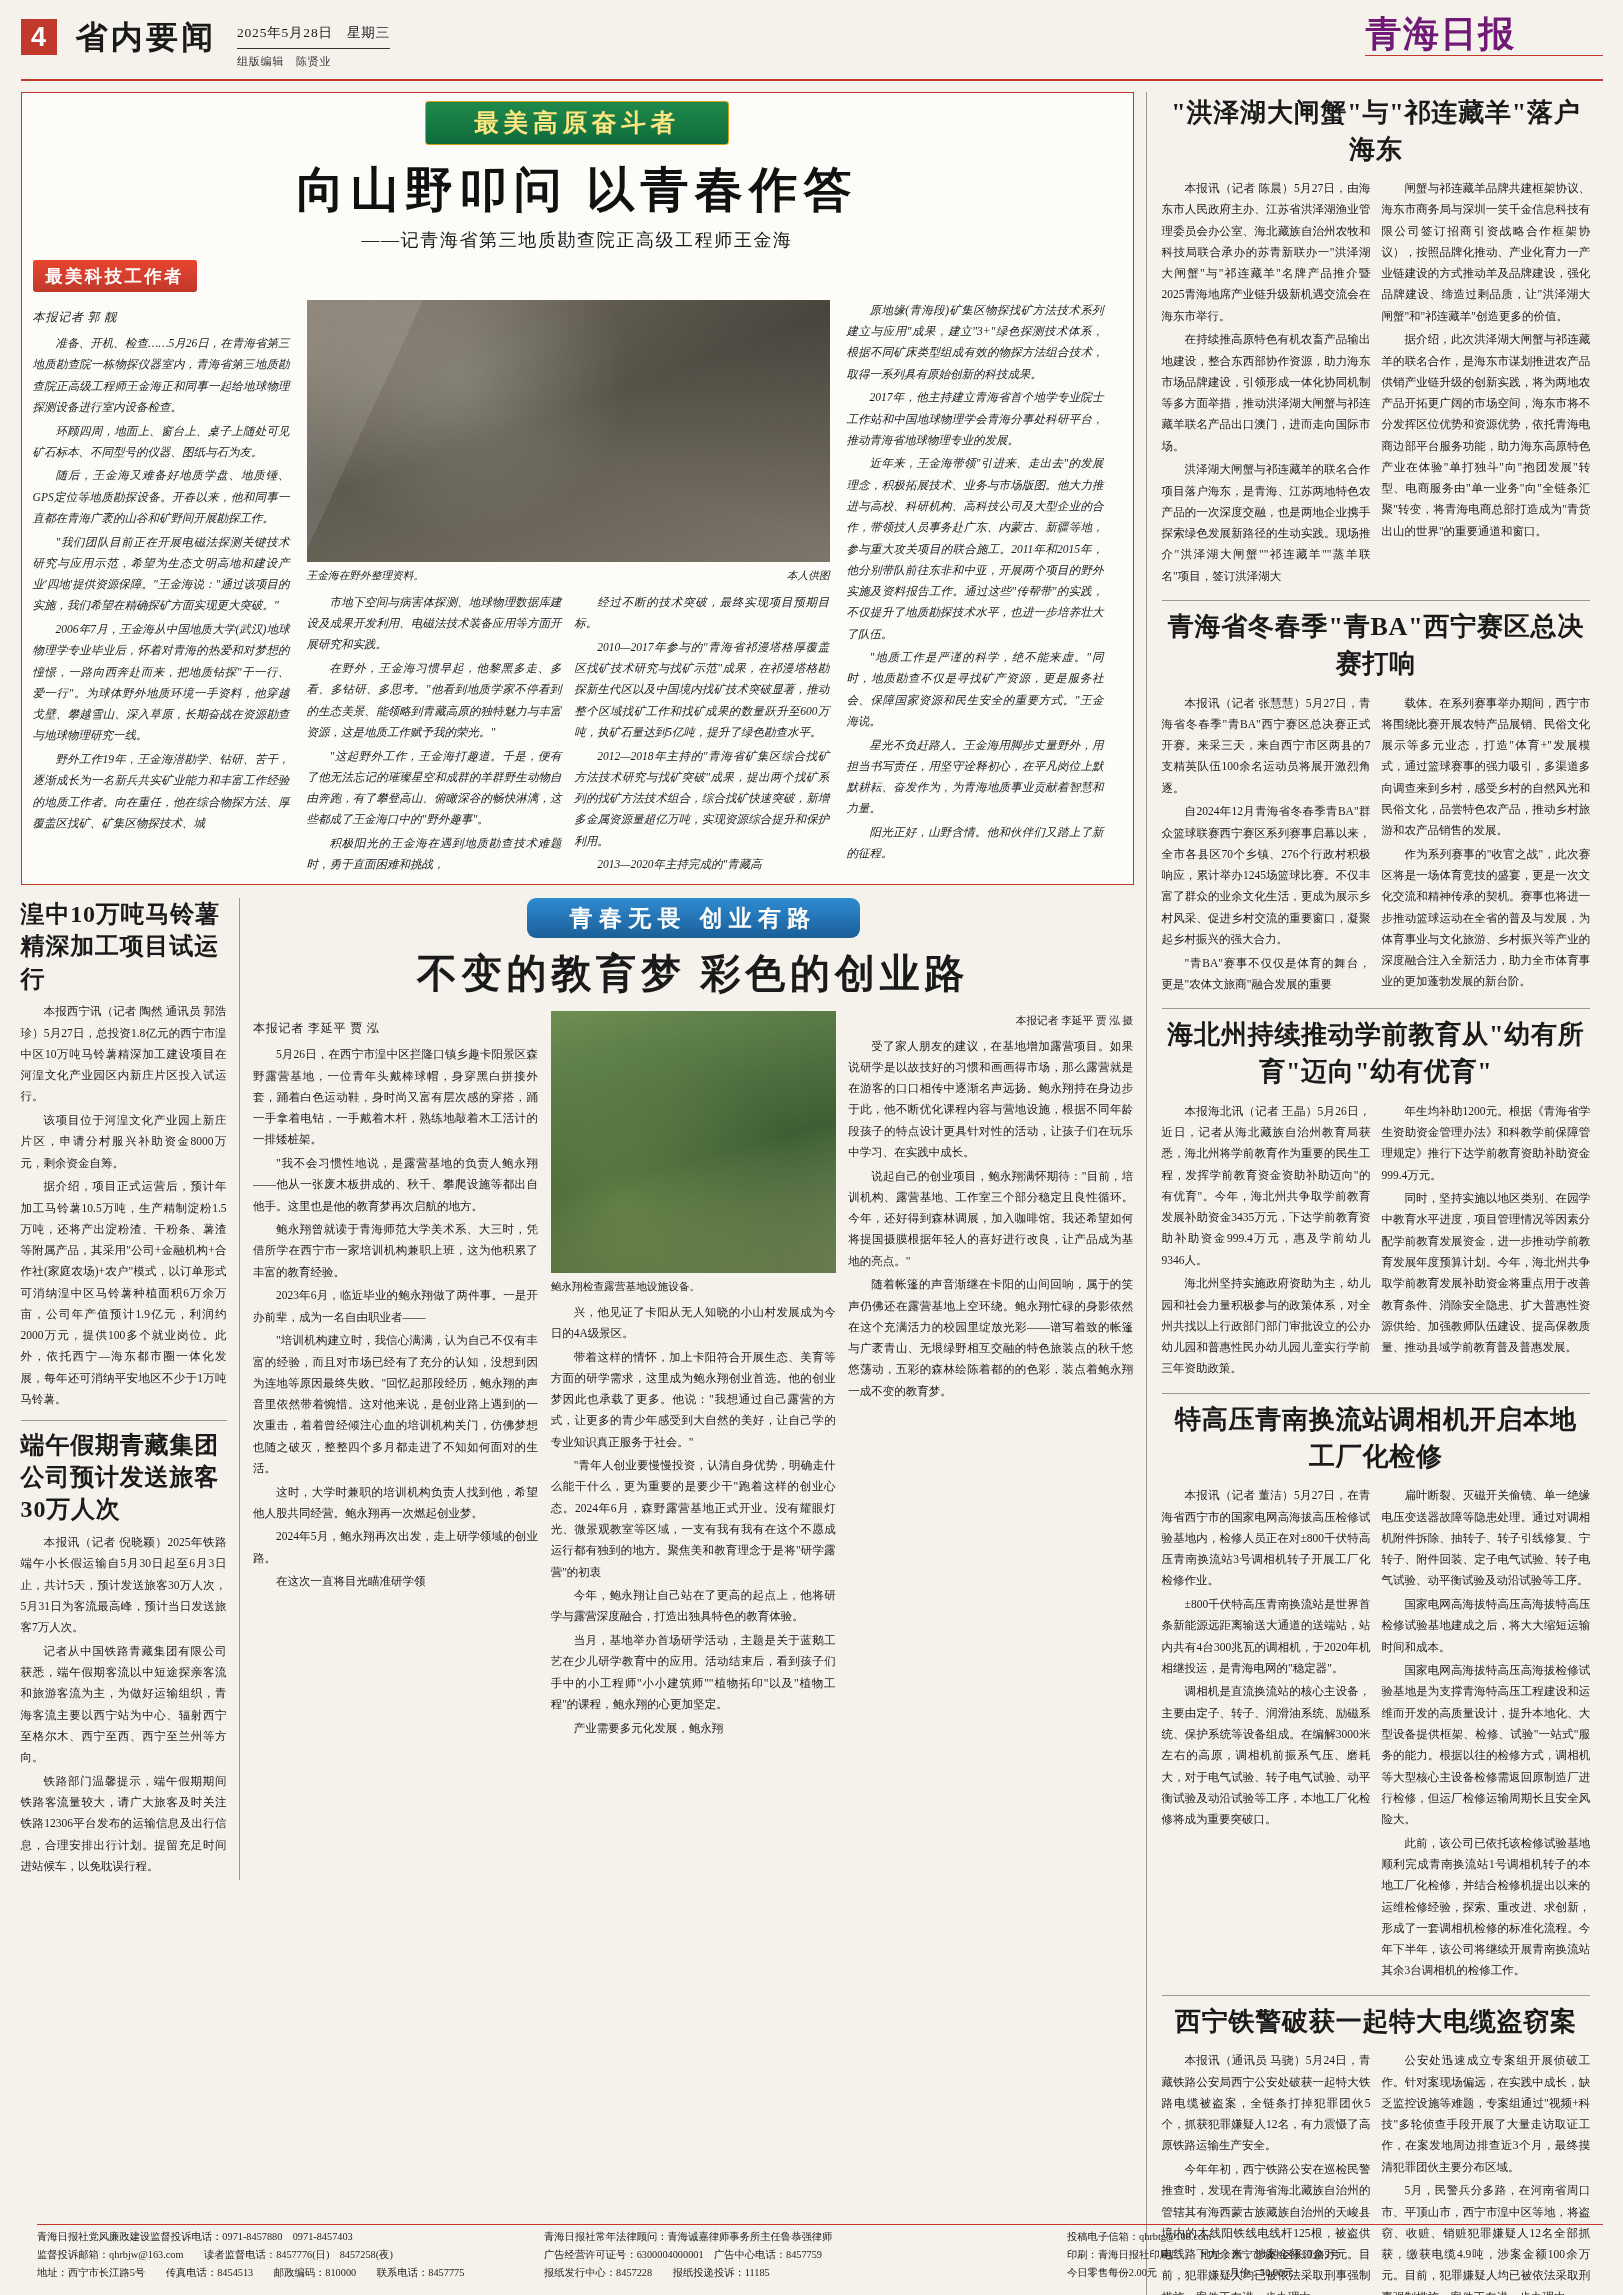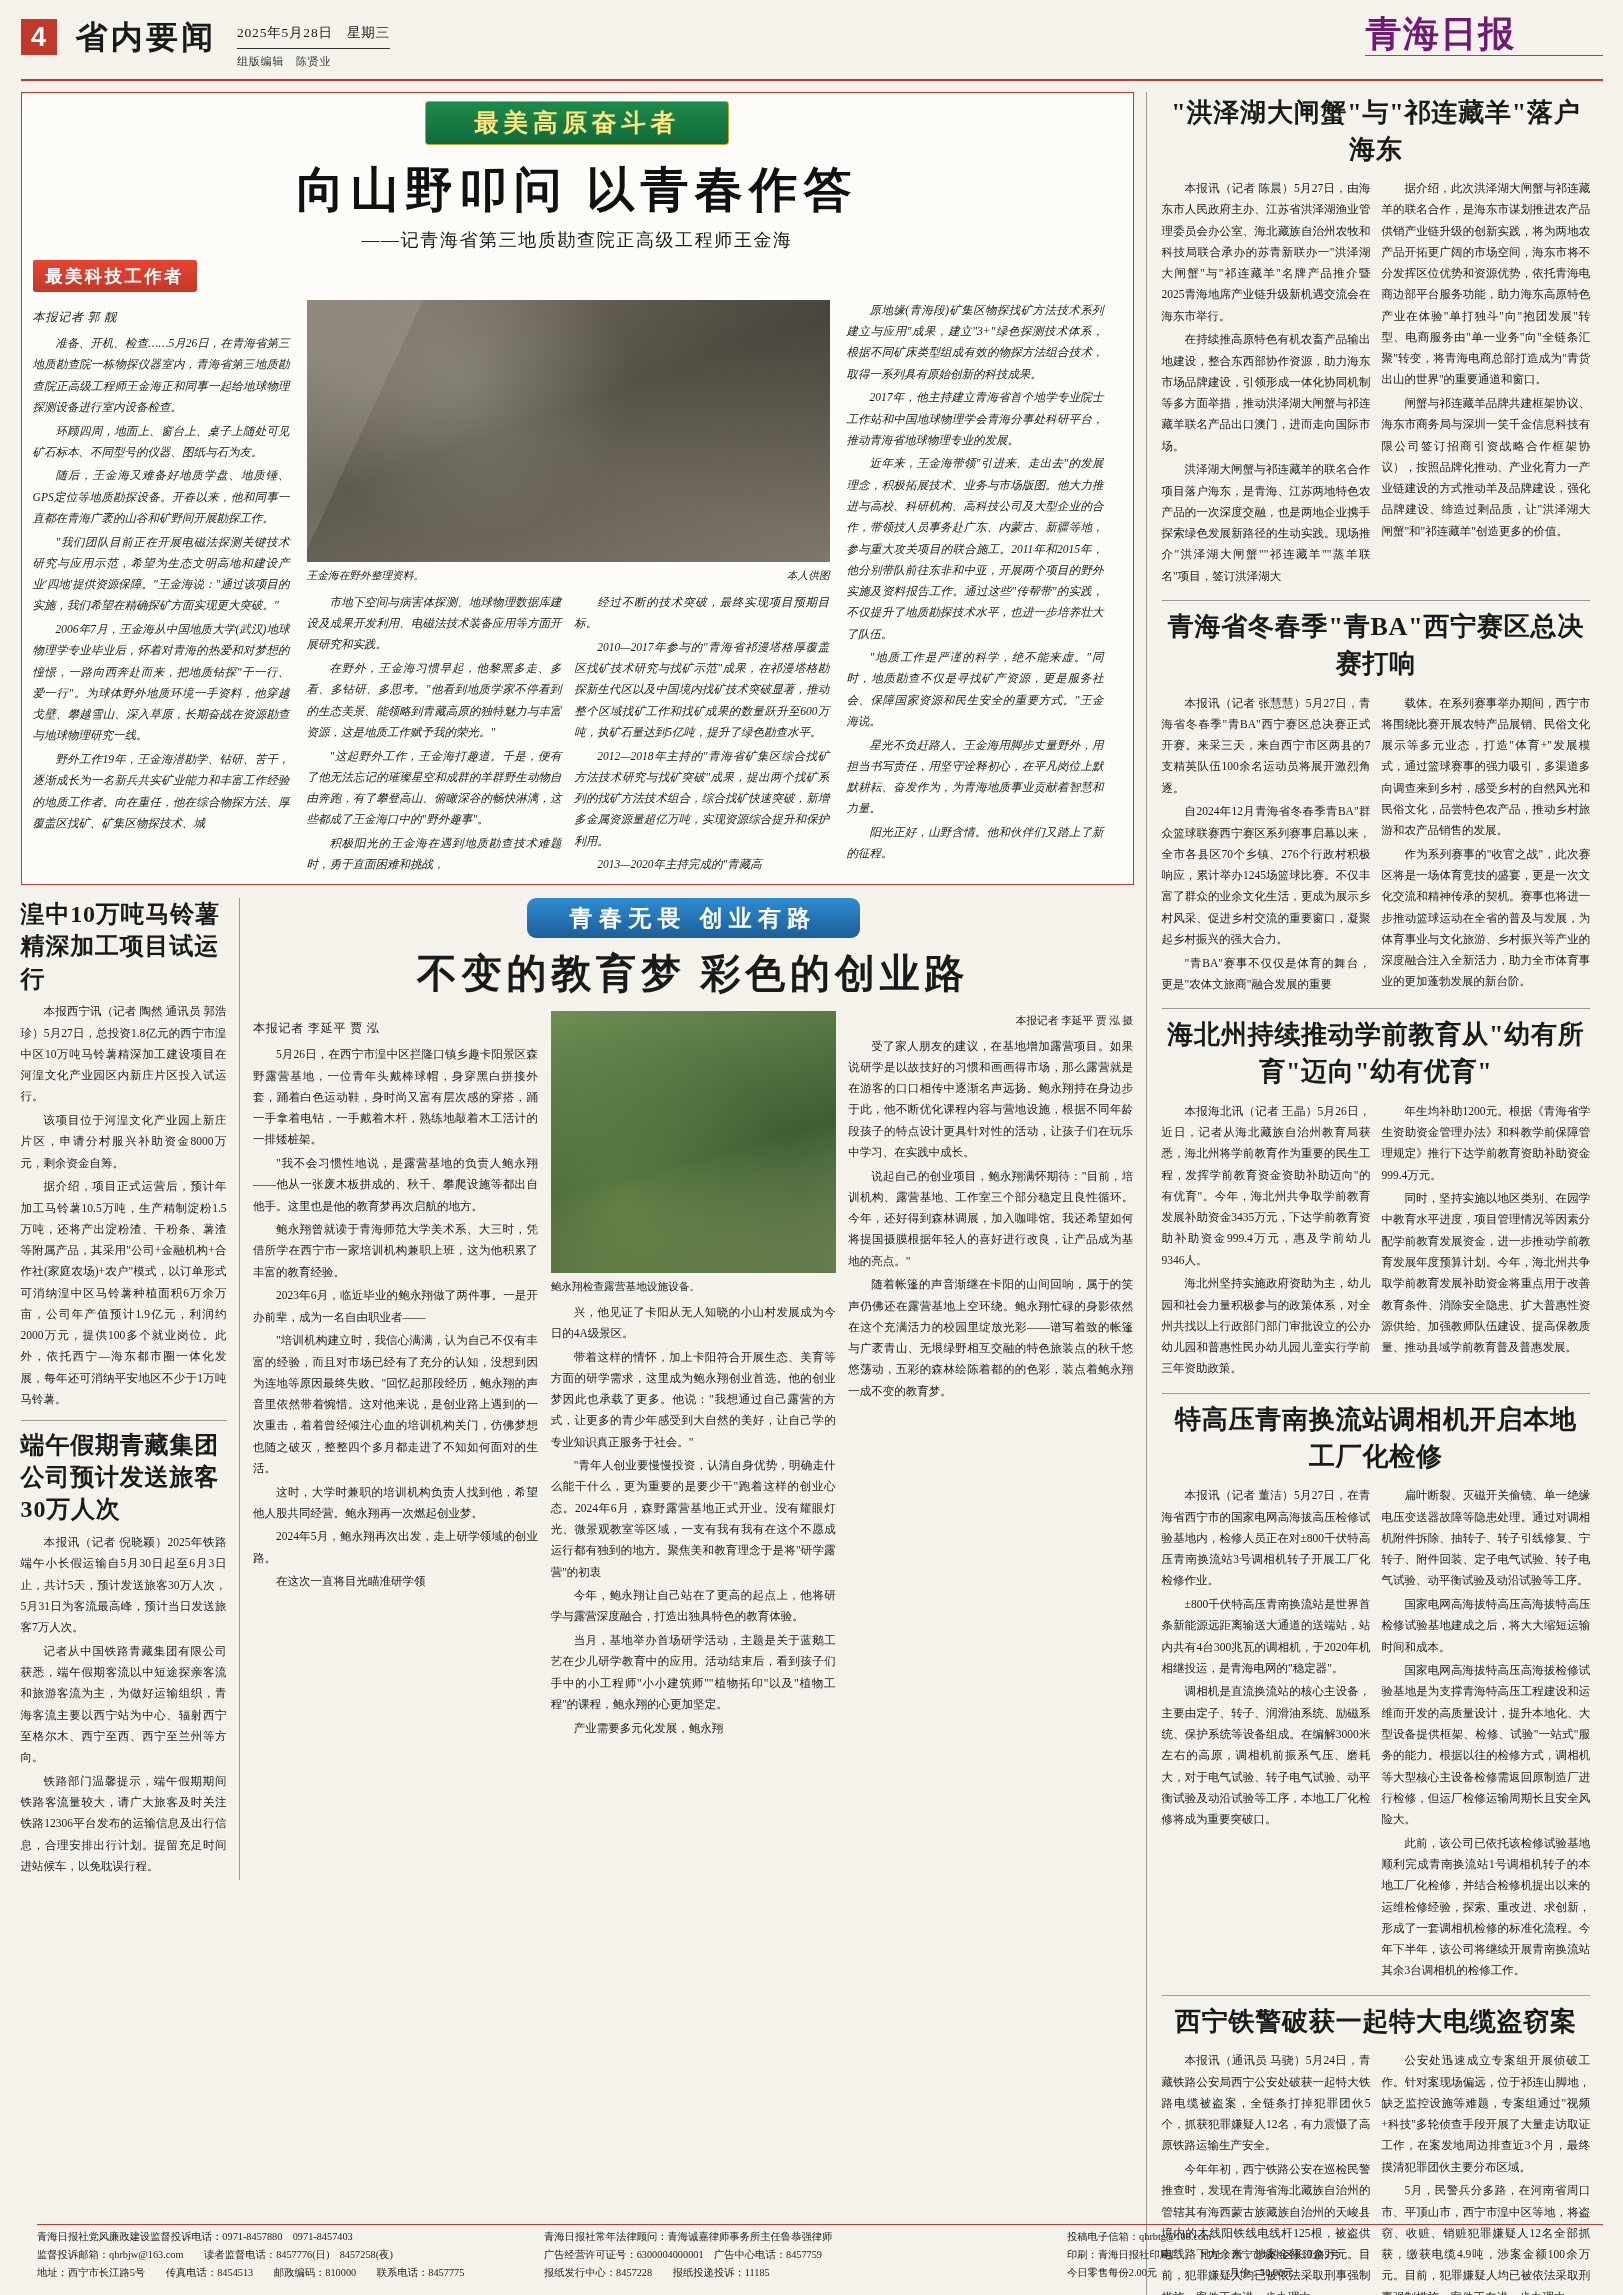--- a/index.html
+++ b/index.html
@@ -264,22 +264,22 @@
 
       <div>
         <div class="r-hl">"洪泽湖大闸蟹"与"祁连藏羊"落户海东</div>
         <div class="r-cols">
           <div class="r-col r-body">
             <p><span>本报讯（记者 陈晨）5月27日，</span><span>由海东市人民政府主办、江苏省洪泽湖渔业管理委员会办公室、海北藏族自治州农牧和科技局联合承办的苏青新联办一"洪泽湖大闸蟹"与"祁连藏羊"名牌产品推介暨2025青海地席产业链升级新机遇交流会在海东市举行。</span></p>
             <p>在持续推高原特色有机农畜产品输出地建设，整合东西部协作资源，助力海东市场品牌建设，引领形成一体化协同机制等多方面举措，推动洪泽湖大闸蟹与祁连藏羊联名产品出口澳门，进而走向国际市场。</p>
             <p>洪泽湖大闸蟹与祁连藏羊的联名合作项目落户海东，是青海、江苏两地特色农产品的一次深度交融，也是两地企业携手探索绿色发展新路径的生动实践。现场推介"洪泽湖大闸蟹""祁连藏羊""蒸羊联名"项目，签订洪泽湖大</p>
           </div>
           <div class="r-col r-body">
+            <p>闸蟹与祁连藏羊品牌共建框架协议、海东市商务局与深圳一笑千金信息科技有限公司签订招商引资战略合作框架协议），按照品牌化推动、产业化育力一产业链建设的方式推动羊及品牌建设，强化品牌建设、缔造过剩品质，让"洪泽湖大闸蟹"和"祁连藏羊"创造更多的价值。</p>
             <p>据介绍，此次洪泽湖大闸蟹与祁连藏羊的联名合作，是海东市谋划推进农产品供销产业链升级的创新实践，将为两地农产品开拓更广阔的市场空间，海东市将不分发挥区位优势和资源优势，依托青海电商边部平台服务功能，助力海东高原特色产业在体验"单打独斗"向"抱团发展"转型、电商服务由"单一业务"向"全链条汇聚"转变，将青海电商总部打造成为"青货出山的世界"的重要通道和窗口。</p>
-            <p>闸蟹与祁连藏羊品牌共建框架协议、海东市商务局与深圳一笑千金信息科技有限公司签订招商引资战略合作框架协议），按照品牌化推动、产业化育力一产业链建设的方式推动羊及品牌建设，强化品牌建设、缔造过剩品质，让"洪泽湖大闸蟹"和"祁连藏羊"创造更多的价值。</p>
           </div>
         </div>
       </div>
 
       <div class="r-sep"></div>
 
       <div>
         <div class="r-hl">青海省冬春季"青BA"西宁赛区总决赛打响</div>
         <div class="r-cols">
           <div class="r-col r-body">
@@ -332,21 +332,21 @@
       <div class="r-sep"></div>
 
       <div>
         <div class="r-hl">西宁铁警破获一起特大电缆盗窃案</div>
         <div class="r-cols">
           <div class="r-col r-body">
             <p><span>本报讯（通讯员 马骁）5月24日，</span><span>青藏铁路公安局西宁公安处破获一起特大铁路电缆被盗案，全链条打掉犯罪团伙5个，抓获犯罪嫌疑人12名，有力震慑了高原铁路运输生产安全。</span></p>
             <p>今年年初，西宁铁路公安在巡检民警推查时，发现在青海省海北藏族自治州的管辖其有海西蒙古族藏族自治州的天峻县境内的木线阳铁线电线杆125根，被盗供电线路下方余米，涉案金额10余万元。目前，犯罪嫌疑人均已被依法采取刑事强制措施，案件正在进一步办理中。</p>
           </div>
           <div class="r-col r-body">
-            <p>公安处迅速成立专案组开展侦破工作。针对案现场偏远，位于祁连山脚地，缺乏监控设施等难题，专案组通过"视频+科技"多轮侦查手段开展了大量走访取证工作，在案发地周边排查近3个月，最终摸清犯罪团伙主要分布区域。</p>
+            <p>公安处迅速成立专案组开展侦破工作。针对案现场偏远，在实践中成长，缺乏监控设施等难题，专案组通过"视频+科技"多轮侦查手段开展了大量走访取证工作，在案发地周边排查近3个月，最终摸清犯罪团伙主要分布区域。</p>
             <p>5月，民警兵分多路，在河南省周口市、平顶山市，西宁市湟中区等地，将盗窃、收赃、销赃犯罪嫌疑人12名全部抓获，缴获电缆4.9吨，涉案金额100余万元。目前，犯罪嫌疑人均已被依法采取刑事强制措施，案件正在进一步办理中。</p>
           </div>
         </div>
       </div>
 
     </div>
   </div>
 
   <div class="footer">
     <div class="footer-grid">

